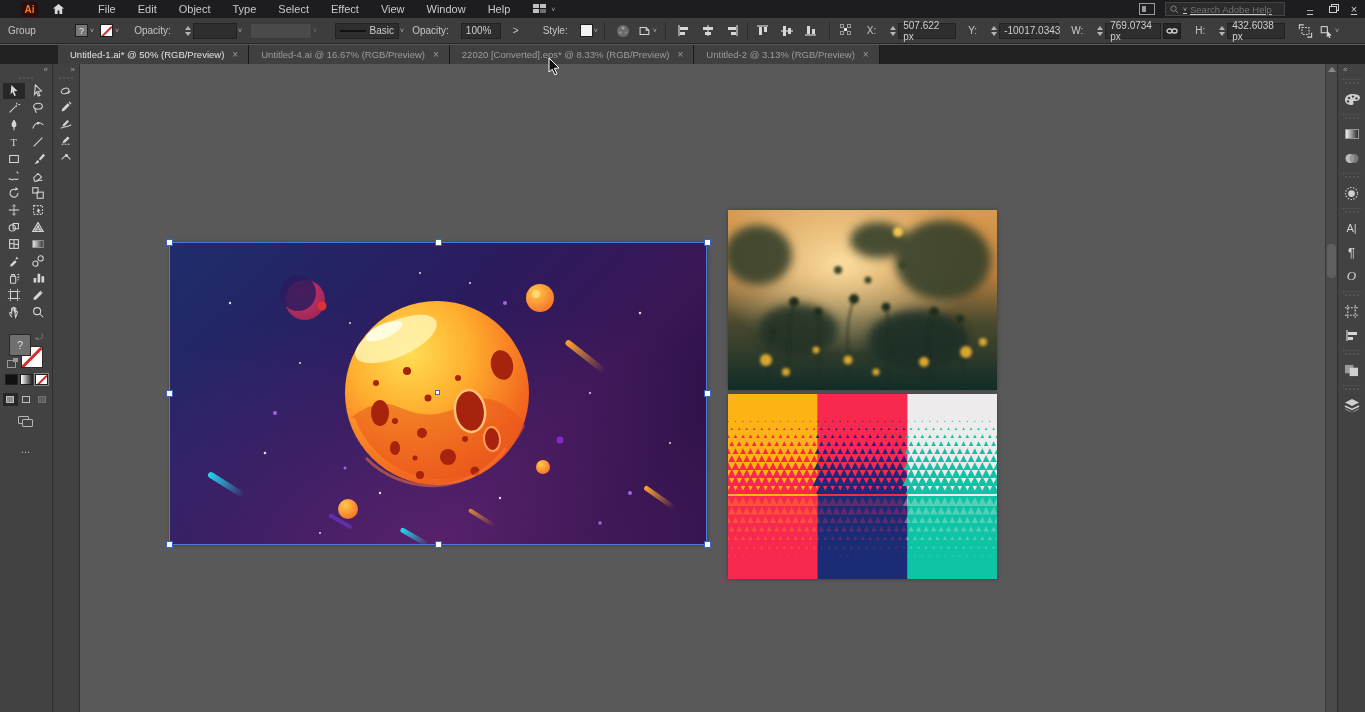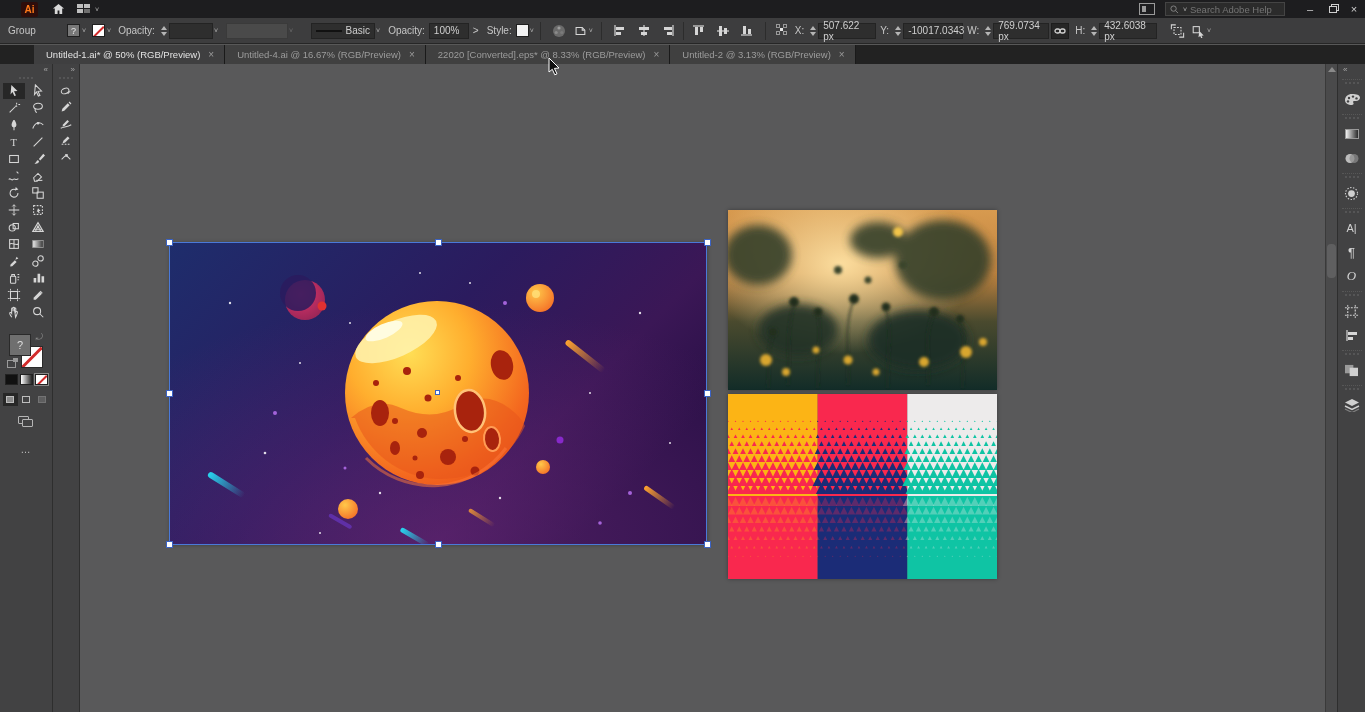--- a/index.html
+++ b/index.html
@@ -11,38 +11,38 @@
   .menubar { position:absolute; left:0; top:0; right:0; height:18px; background:#1d1d1f;
     display:flex; align-items:center; color:#c9c9c9; font-size:11px; z-index:50;}
   .ai-logo { width:17px; height:15px; margin-left:21px; background:#2e0d0b; color:#ff7a1a;
     font-weight:bold; font-size:10px; display:flex; align-items:center; justify-content:center; border-radius:2px;}
   .home-btn { margin-left:14px; color:#d9d9d9; display:flex; align-items:center;}
   .menus { display:flex; margin-left:22px; }
   .menus span { padding:2px 11px; cursor:default; }
   .ws-switch { margin-left:12px; display:flex; align-items:center; gap:3px; color:#bbb; }
   .ws-grid { width:14px; height:10px; display:grid; grid-template-columns:6px 6px; grid-template-rows:4px 4px; gap:1px;}
   .ws-grid i { background:#bfbfbf; }
-  .menubar-right { margin-left:auto; display:flex; align-items:center; }
+  .menubar-right { margin-left:auto; display:flex; align-items:center;text-decoration:underline; }
   .arrange-icon { width:16px; height:12px; border:1px solid #9a9a9a; margin-right:10px; position:relative;}
   .arrange-icon:before { content:""; position:absolute; left:2px; top:2px; width:4px; height:6px; background:#9a9a9a;}
   .searchbox { width:120px; height:14px; background:#2b2b2b; border:1px solid #444;
     display:flex; align-items:center; gap:3px; padding:0 4px; color:#8a8a8a; }
   .searchbox input { background:transparent; border:none; outline:none; color:#aaa; font-size:9.5px; width:90px;
     font-family:"Liberation Sans", sans-serif;}
   .win-btns { display:flex; margin-left:14px; }
   .win-btns .wb { width:22px; height:18px; display:flex; align-items:center; justify-content:center;
     color:#cfcfcf; font-size:11px; }
   .wb-restore { position:relative; }
   .wb-restore i { position:absolute; width:8px; height:7px; border:1px solid #cfcfcf; left:8px; top:6px; background:#1d1d1f;}
   .wb-restore i.back { left:10px; top:4px; }
 
   
   .controlbar { position:absolute; left:0; top:18px; right:0; height:26px; background:#3d3d3e;
     border-bottom:1px solid #262626; display:flex; align-items:center; color:#c6c6c6; font-size:10px; z-index:40; }
-  .cb-label { margin:0 4px; white-space:nowrap; }
+  .cb-label { margin:0 12px; white-space:nowrap; }
   .cb-sep { width:1px; height:18px; background:#2c2c2c; margin:0 6px; }
   .swatchbtn { display:flex; align-items:center; gap:1px; margin:0 3px; }
   .mini-swatch { width:13px; height:13px; border:1px solid #1f1f1f; background:#787878; color:#e8e8e8;
     font-size:9px; display:flex; align-items:center; justify-content:center; }
   .mini-swatch.none { background:#fff; position:relative; overflow:hidden;}
   .mini-swatch.none:before, .slash:before { content:""; position:absolute; left:-2px; right:-2px; top:50%;
     height:2px; background:#d22b2b; transform:rotate(-45deg); }
   .dd { font-size:7px; color:#b0b0b0; margin-left:1px; }
   .stepper { display:flex; flex-direction:column; justify-content:center; gap:2px; margin:0 2px; }
   .stepper i { width:0; height:0; border-left:3px solid transparent; border-right:3px solid transparent; }
@@ -54,21 +54,21 @@
   .brushfield { width:64px; gap:4px; }
   .brushline { width:34px; height:2px; background:#111; }
   .cb-icon { width:20px; height:18px; display:flex; align-items:center; justify-content:center; margin:0 2px; }
   .alignrow { display:flex; align-items:center; }
   .refpoint { margin:0 4px; }
   .chainbtn { width:18px; height:16px; background:#262626; border:1px solid #1d1d1d; display:flex;
     align-items:center; justify-content:center; margin:0 2px; }
 
   
   .tabbar { position:absolute; left:0; top:45px; right:0; height:19px; background:#222; display:flex;
-    align-items:stretch; z-index:30; padding-left:34px; }
+    align-items:stretch; z-index:30; padding-left:58px; }
   .tab { display:flex; align-items:center; gap:8px; padding:0 10px 0 12px; font-size:9.5px; color:#9c9c9c;
     background:#404040; border-right:1px solid #1a1a1a; white-space:nowrap; }
   .tab.active { background:#3f3f40; color:#e3e3e3; }
   .tab .close { color:#9a9a9a; font-size:10px; }
 
   
   .main { position:absolute; left:0; top:64px; right:0; bottom:0; display:flex; }
   .toolbar { width:53px; background:#424243; border-right:1px solid #2e2e2e; display:flex;
     flex-direction:column; align-items:center; }
   .tb-head { width:100%; height:12px; color:#a5a5a5; font-size:8px; text-align:right; padding:1px 4px; }
@@ -138,20 +138,31 @@
 <body>
 
 <div class="app">
 
   <div class="menubar">
     <div class="ai-logo">Ai</div>
     <div class="home-btn">
       <svg width="13" height="12" viewBox="0 0 14 13">
           <path d="M7 1L1 6h2v6h3V8h2v4h3V6h2z" fill="#d9d9d9"></path>
         </svg>
+    </div>
+    <div class="menus">
+      <span>File</span>
+      <span>Edit</span>
+      <span>Object</span>
+      <span>Type</span>
+      <span>Select</span>
+      <span>Effect</span>
+      <span>View</span>
+      <span>Window</span>
+      <span>Help</span>
     </div>
     <div class="ws-switch">
       <span class="ws-grid">
           <i></i>
           <i></i>
           <i></i>
           <i style="background:#6f6f6f"></i>
         </span>
         <span class="dd">˅</span>
     </div>

